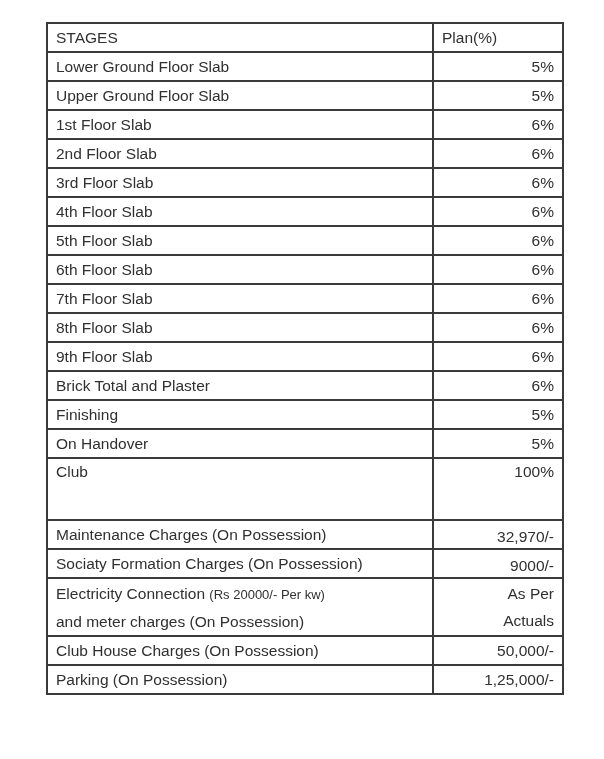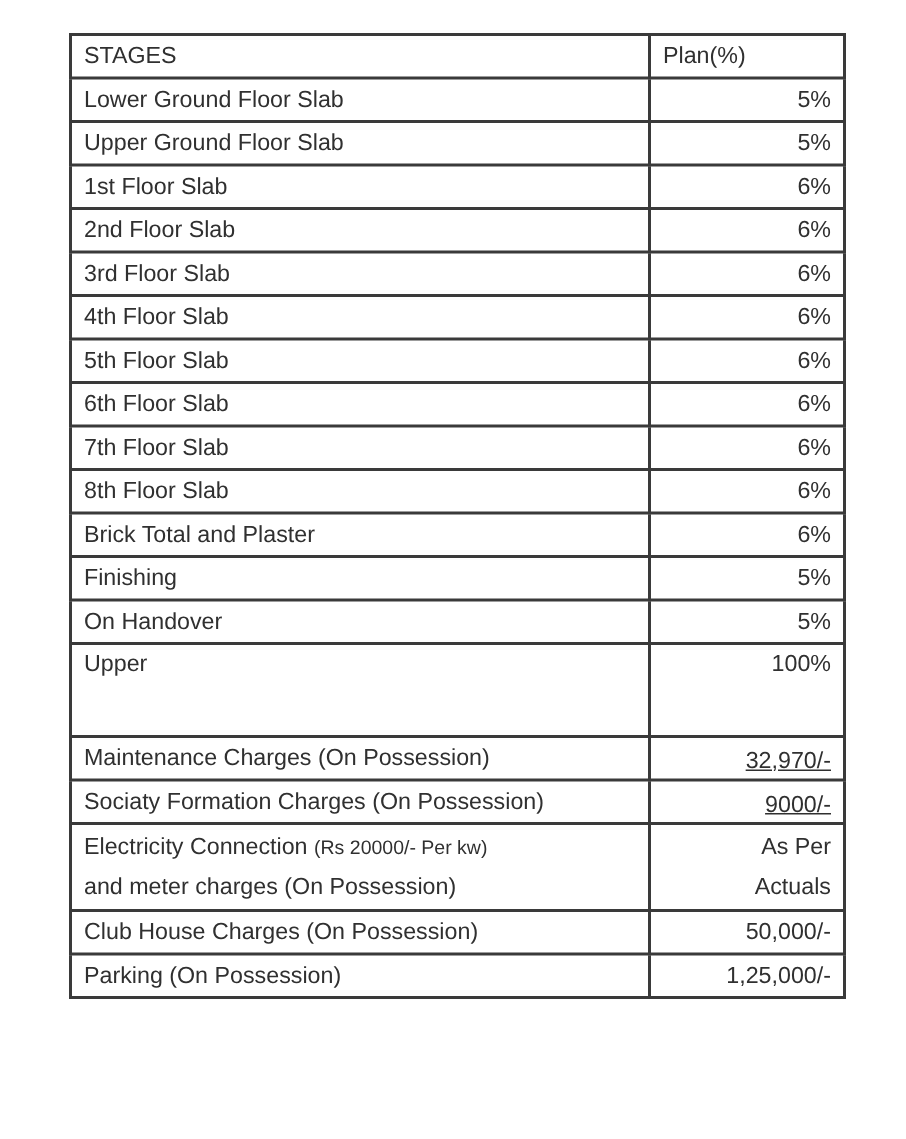--- a/index.html
+++ b/index.html
@@ -45,21 +45,21 @@
     height: 56px;
     vertical-align: top;
     padding-top: 4px;
   }
   tr.twoline td {
     height: 56px;
     line-height: 27px;
     white-space: normal;
     border-radius: 27px;
   }
-  td.plan.low span { position: relative; top: 2px; display: inline-block; text-decoration: underline; }
+  td.plan.low span { position: relative; top: 2px; display: inline-block; }
   .small-inline { font-size: 13px; }
 </style>
 </head>
 <body>
 
 <div class="page">
   <table class="schedule">
     <colgroup>
       <col class="c-stage">
       <col class="c-plan">
@@ -105,33 +105,37 @@
       </tr>
       <tr>
         <td>7th Floor Slab</td>
         <td class="plan">6%</td>
       </tr>
       <tr>
         <td>8th Floor Slab</td>
         <td class="plan">6%</td>
       </tr>
       <tr>
+        <td>9th Floor Slab</td>
+        <td class="plan">6%</td>
+      </tr>
+      <tr>
         <td>Brick Total and Plaster</td>
         <td class="plan">6%</td>
       </tr>
       <tr>
         <td>Finishing</td>
         <td class="plan">5%</td>
       </tr>
       <tr>
         <td>On Handover</td>
         <td class="plan">5%</td>
       </tr>
       <tr class="tall">
-        <td>Upper</td>
+        <td>Club</td>
         <td class="plan">100%</td>
       </tr>
       <tr>
         <td>Maintenance Charges (On Possession)</td>
         <td class="plan low"><span>32,970/-</span></td>
       </tr>
       <tr>
         <td>Sociaty Formation Charges (On Possession)</td>
         <td class="plan low"><span>9000/-</span></td>
       </tr>

